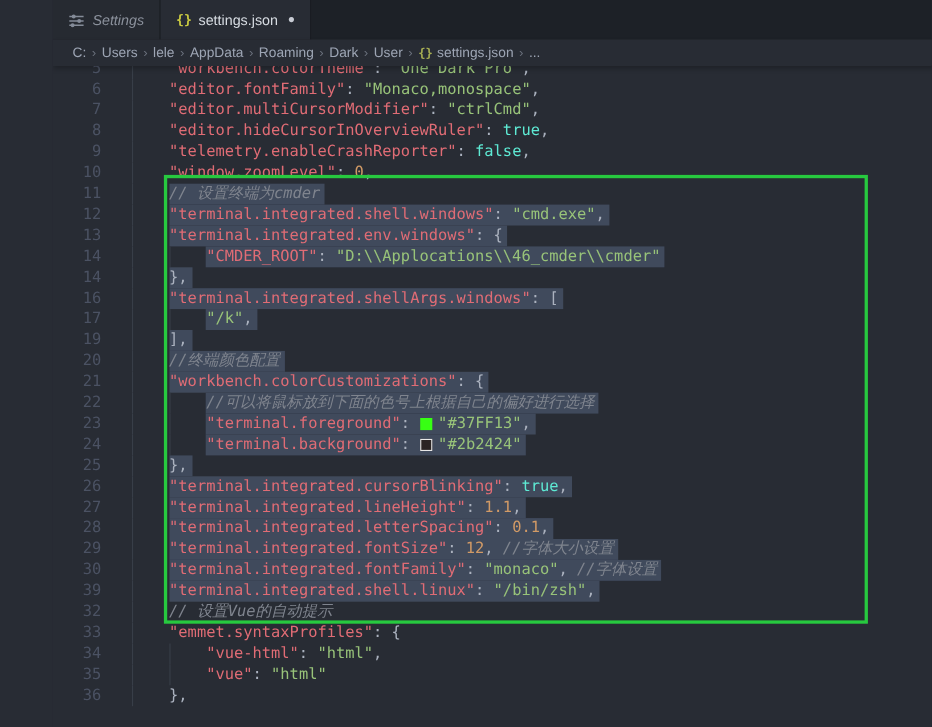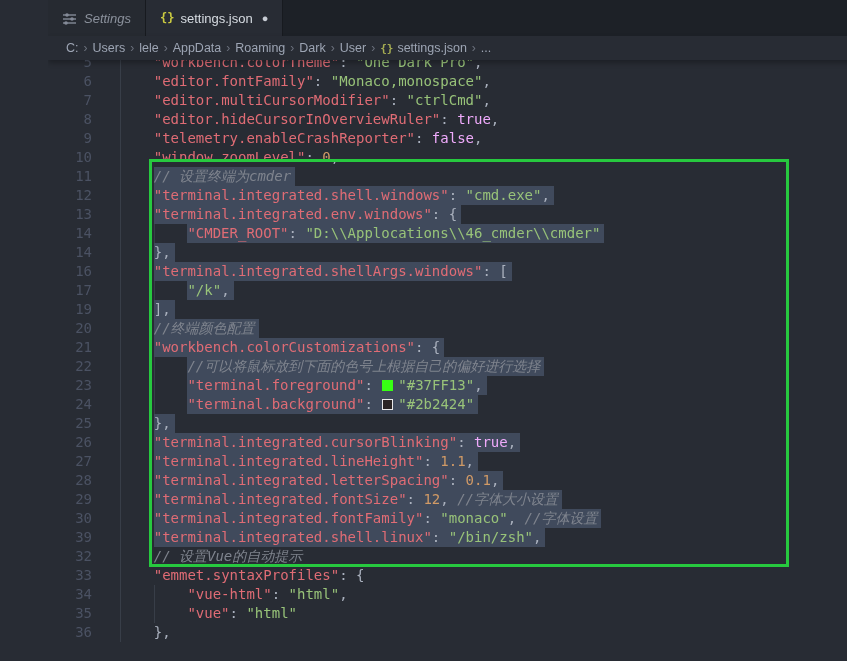--- a/index.html
+++ b/index.html
@@ -36,21 +36,21 @@
   .line { height:19px; white-space:pre; }
   .ln { display:inline-block; width:44px; text-align:right; margin-right:28px;
         color:#4b5263; vertical-align:top; }
   .g { display:inline-block; width:4ch; height:19px; vertical-align:top;
        border-left:1px solid #383e48; }
   .sel { display:inline-block; height:19px; vertical-align:top;
          background:#404a5c; padding-right:4px;text-align:right; }
   .tk-k { color:#e06c75; }
   .tk-s { color:#98c379; }
   .tk-n { color:#d19a66; }
-  .tk-b { color:#f0abfc; }
+  .tk-b { color:#5eead4; }
   .tk-p { color:#abb2bf; }
   .tk-c { color:#7f848e; font-style:italic; }
   .sw { display:inline-block; width:11px; height:11px; margin:4px 5px 0 1px; vertical-align:top; }
   .sw-g { background:#37FF13; }
   .sw-d { background:#2b2424; border:1px solid #e8e8e8; }
 
   
   .annotation { position:absolute; top:99px; left:101px; width:640px; height:408px;
     border:3px solid #27c93f; pointer-events:none; z-index:5; }
 </style>

